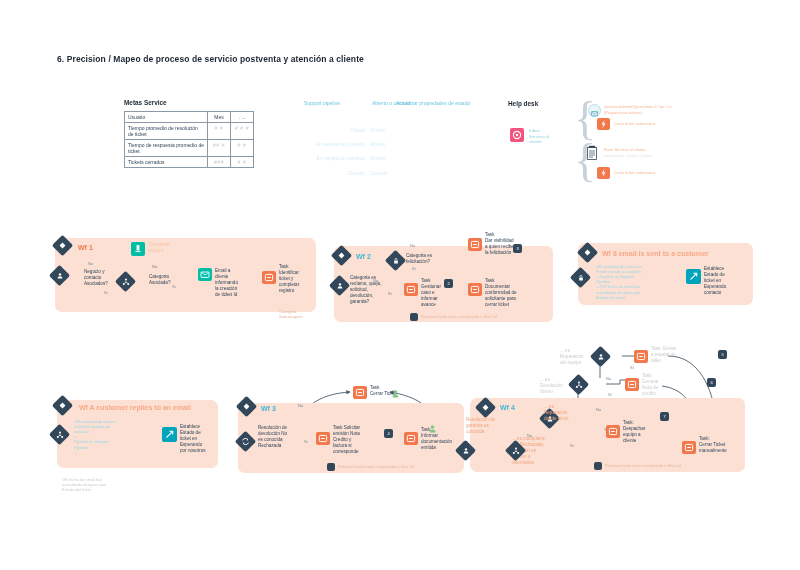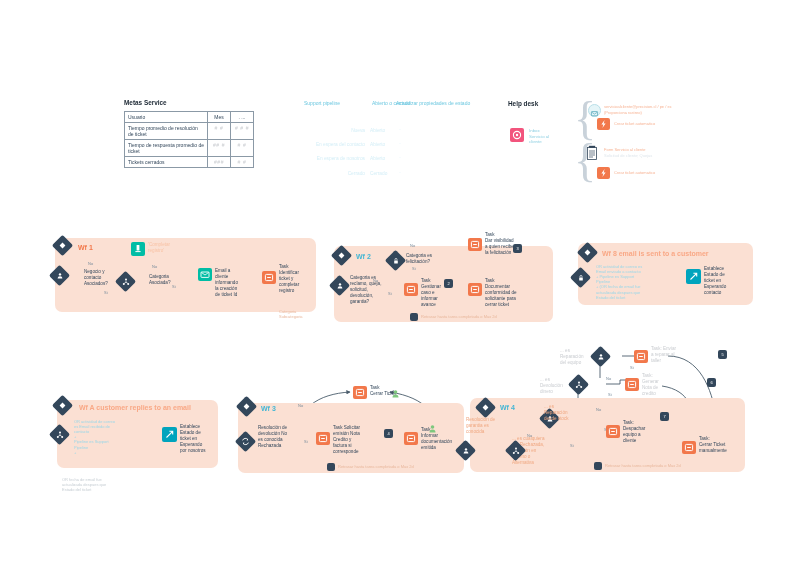--- a/index.html
+++ b/index.html
@@ -90,20 +90,21 @@
 
   .sm{font-size:4.4px;}
   .xs{font-size:4px;}
   .person{position:absolute;width:7px;height:8px;}
 </style>
 </head>
 <body>
 
 <div class="page">
 
+  <div class="page-title">6. Precision / Mapeo de proceso de servicio postventa y atención a cliente</div>
 
   <div class="sec-head" style="left:124px;top:99px;">Metas Service</div>
   <table class="metas">
     <tbody>
         <tr>
       <td class="c1">Usuario</td>
       <td class="c2">Mes</td>
       <td class="c3">. ...</td>
     </tr>
     <tr>

